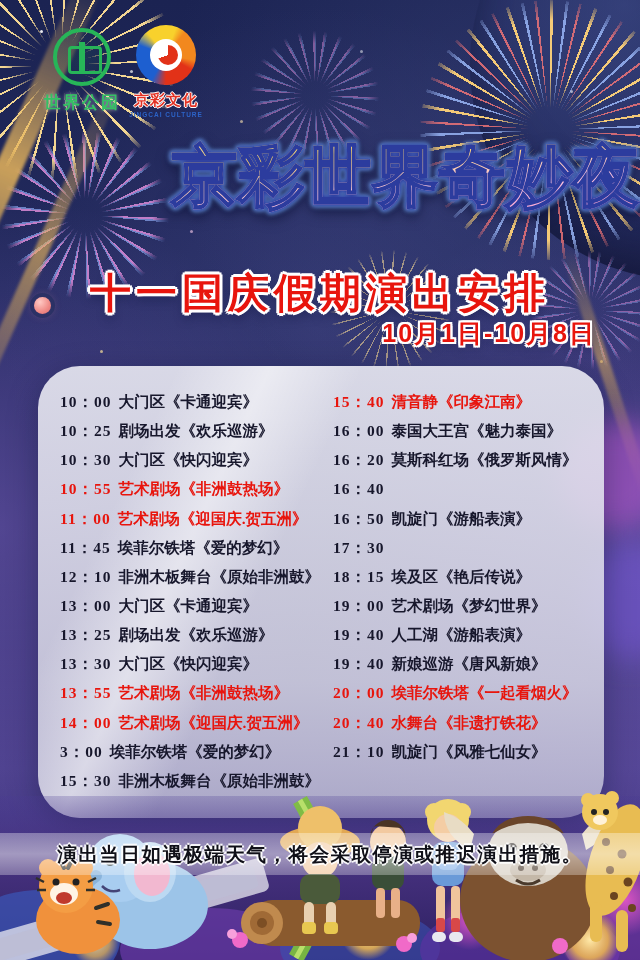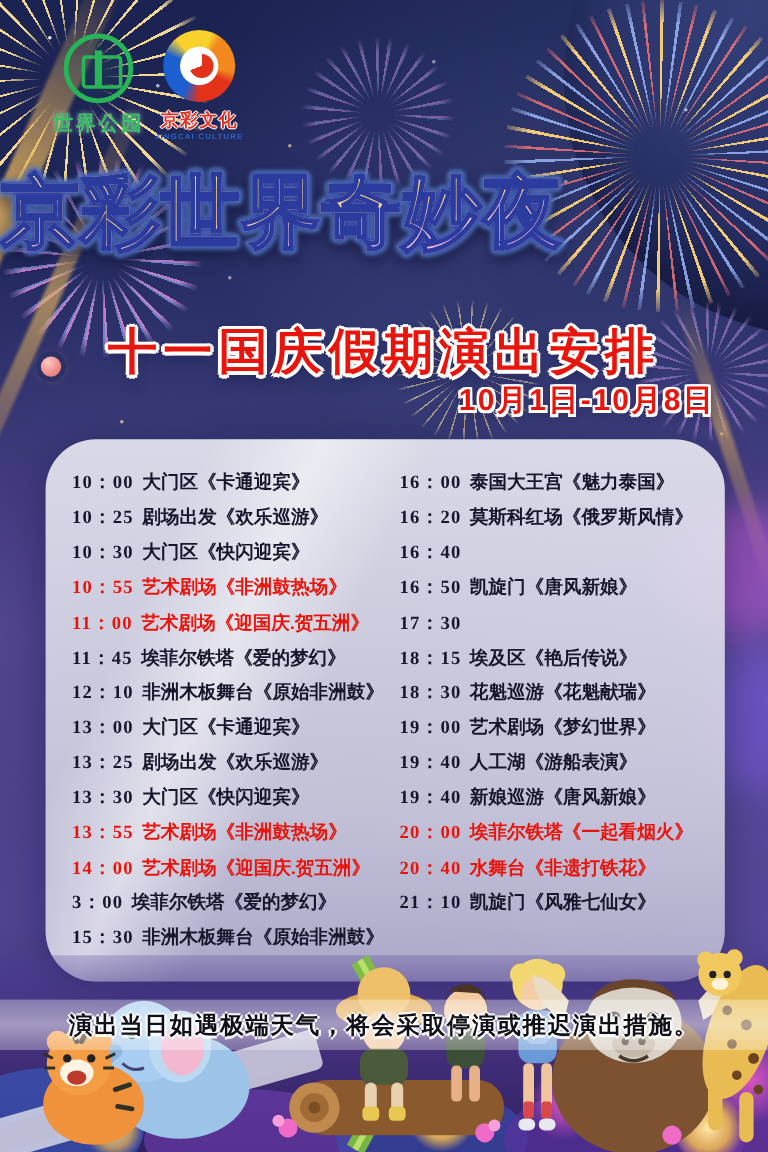--- a/index.html
+++ b/index.html
@@ -53,21 +53,21 @@
   .swirl{width:60px;height:60px;margin:0 auto;border-radius:50%;position:relative;
     background:conic-gradient(from 210deg, #1d5fd0 0deg 80deg, #f8d12c 110deg 170deg, #f2881e 190deg 250deg, #e23218 270deg 330deg, #1d5fd0 360deg);}
   .swirl::before{content:"";position:absolute;left:14px;top:14px;width:32px;height:32px;border-radius:50%;background:#fff;}
   .swirl::after{content:"";position:absolute;left:22px;top:20px;width:20px;height:20px;border-radius:50%;
     background:conic-gradient(#e23218 0deg 250deg, #fff 250deg 360deg);}
   .logo-cn-red{font-weight:800;font-size:15px;color:#e23224;letter-spacing:1px;margin-top:6px;
     text-shadow:-1px 0 #fff,1px 0 #fff,0 -1px #fff,0 1px #fff;}
   .logo-en{font-size:6.5px;color:#2c63c8;letter-spacing:1px;margin-top:1px;font-weight:700;}
 
   
-  .title{position:absolute;left:0;right:0;top:120px;text-align:left;
+  .title{position:absolute;left:0;right:0;top:120px;text-align:right;
     font-size:66px;font-weight:900;letter-spacing:1px;line-height:1.7;
     background:linear-gradient(175deg,#fff6cf 8%, #ffd668 38%, #ffc9e0 62%, #f59ad0 88%);
     -webkit-background-clip:text;background-clip:text;color:transparent;
     -webkit-text-stroke:2px #2c3c9e;
     filter:drop-shadow(0 0 2px #2c3c9e) drop-shadow(0 0 2px #2c3c9e)
            drop-shadow(0 0 1px #8fd0ff) drop-shadow(0 5px 6px rgba(10,15,50,.65));}
   .subtitle{position:absolute;left:0;right:0;top:266px;text-align:center;
     font-size:41px;font-weight:900;letter-spacing:5px;color:var(--accent-red,#e8150d);
     text-shadow:-3px 0 #fff,3px 0 #fff,0 -3px #fff,0 3px #fff,
       -2px -2px #fff,2px -2px #fff,-2px 2px #fff,2px 2px #fff,0 6px 10px rgba(15,20,60,.55);}
@@ -187,45 +187,45 @@
       <div class="row">
       <span class="t">3：00</span>
       <span class="e">埃菲尔铁塔《爱的梦幻》</span>
     </div>
       <div class="row">
       <span class="t">15：30</span>
       <span class="e">非洲木板舞台《原始非洲鼓》</span>
     </div>
     </div>
   <div class="col col-right">
+      <div class="row hl">
+      <span class="t">15：40</span>
+      <span class="e">清音静《印象江南》</span>
+    </div>
       <div class="row">
       <span class="t">16：00</span>
       <span class="e">泰国大王宫《魅力泰国》</span>
     </div>
       <div class="row">
       <span class="t">16：20</span>
       <span class="e">莫斯科红场《俄罗斯风情》</span>
     </div>
       <div class="row">
       <span class="t">16：40</span>
     </div>
       <div class="row">
       <span class="t">16：50</span>
-      <span class="e">凯旋门《唐风新娘》</span>
+      <span class="e">凯旋门《游船表演》</span>
     </div>
       <div class="row">
       <span class="t">17：30</span>
     </div>
       <div class="row">
       <span class="t">18：15</span>
       <span class="e">埃及区《艳后传说》</span>
-    </div>
-      <div class="row">
-      <span class="t">18：30</span>
-      <span class="e">花魁巡游《花魁献瑞》</span>
     </div>
       <div class="row">
       <span class="t">19：00</span>
       <span class="e">艺术剧场《梦幻世界》</span>
     </div>
       <div class="row">
       <span class="t">19：40</span>
       <span class="e">人工湖《游船表演》</span>
     </div>
       <div class="row">

